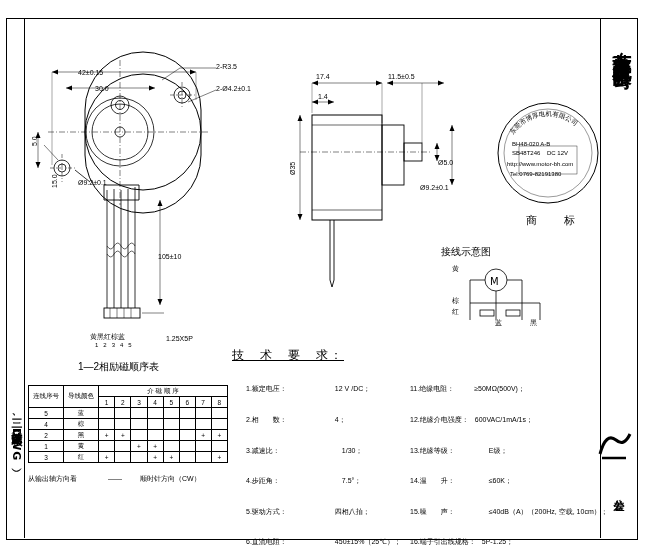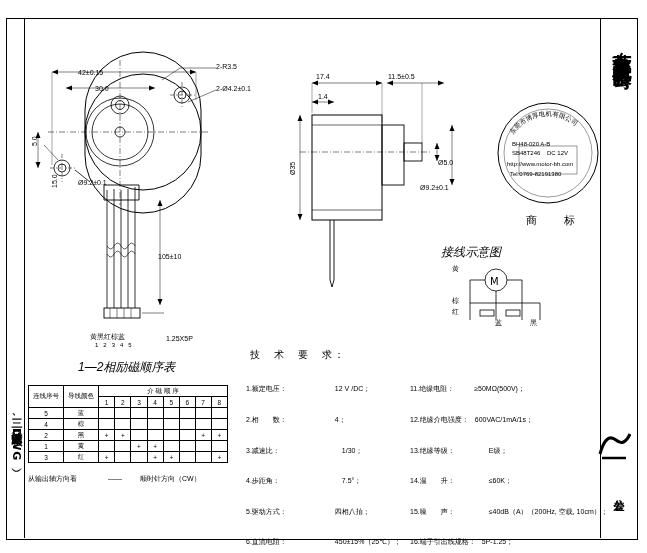--- a/index.html
+++ b/index.html
@@ -4,21 +4,21 @@
 <style>
   html,body{margin:0;padding:0;background:#ffffff;}
   body{width:647px;height:553px;position:relative;overflow:hidden;
        font-family:"Liberation Sans","DejaVu Sans",sans-serif;color:#000;}
   .page{position:absolute;left:0;top:0;width:647px;height:553px;}
   .frame{position:absolute;left:6px;top:18px;width:630px;height:520px;border:1px solid #000;}
   .vline{position:absolute;top:18px;width:0;height:520px;border-left:1px solid #000;}
   .txt{position:absolute;white-space:pre;font-size:7px;line-height:9px;}
   .t6{font-size:6px;line-height:8px;}
   .t7{font-size:7px;line-height:9px;}
-  .t8{font-size:12px;line-height:10px;font-style:italic;}
+  .t8{font-size:10px;line-height:10px;}
   .t9{font-size:11px;line-height:11px;}
   .bigvert{position:absolute;writing-mode:vertical-rl;font-size:19px;font-weight:bold;
            letter-spacing:2px;font-family:"DejaVu Sans",sans-serif;}
   .tbl{position:absolute;border-collapse:collapse;font-size:6.5px;}
   .tbl td,.tbl th{border:1px solid #000;text-align:center;padding:0;height:10px;font-weight:normal;}
   svg{position:absolute;left:0;top:0;overflow:visible;}
   .spec{position:absolute;font-size:7px;line-height:10.2px;white-space:pre;}
 </style>
 </head>
 <body>
@@ -291,21 +291,21 @@
       <td></td>
       <td>+</td>
     </tr>
   </tbody>
     </table>
 
   <div class="txt t7" style="left:28px;top:474px;">从输出轴方向看</div>
   <div class="txt t7" style="left:108px;top:474px;">——</div>
   <div class="txt t7" style="left:140px;top:474px;">顺时针方向（CW）</div>
 
-  <div class="spec" style="left:250px;top:350px;font-size:10px;letter-spacing:2px;">技　术　要　求：</div>
+  <div class="spec" style="left:232px;top:350px;font-size:12px;letter-spacing:2px;text-decoration:underline;">技　术　要　求：</div>
 
   <div class="spec" style="left:246px;top:364px;">
     <div><span>1.</span><span>额定电压：</span><span style="margin-left:48px">12 V /DC；</span></div>
     <div><span>2.</span><span>相　　数：</span><span style="margin-left:48px">4；</span></div>
     <div><span>3.</span><span>减速比：</span><span style="margin-left:62px">1/30；</span></div>
     <div><span>4.</span><span>步距角：</span><span style="margin-left:62px">7.5°；</span></div>
     <div><span>5.</span><span>驱动方式：</span><span style="margin-left:48px">四相八拍；</span></div>
     <div><span>6.</span><span>直流电阻：</span><span style="margin-left:48px">450±15%（25℃）；</span></div>
     
     

